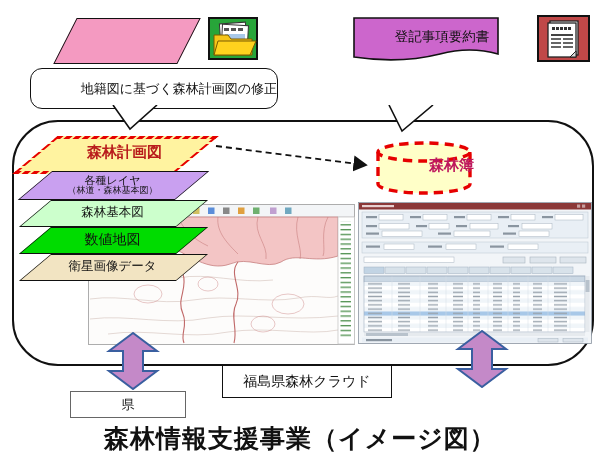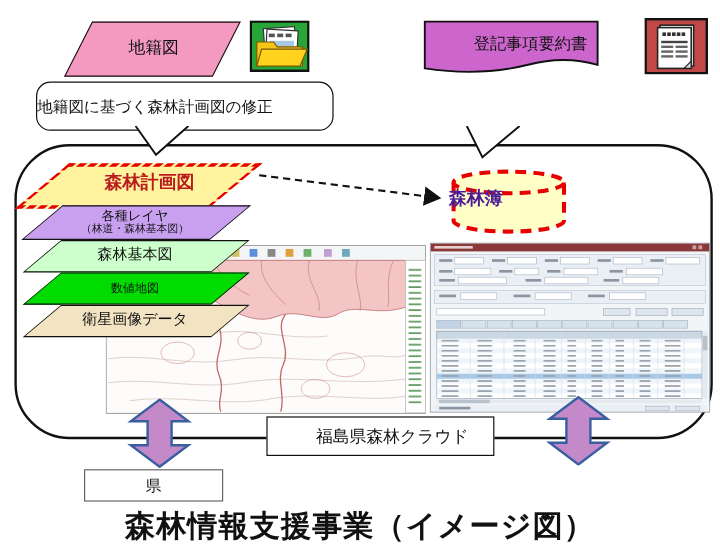--- a/index.html
+++ b/index.html
@@ -10,68 +10,67 @@
   .abs{position:absolute;}
   
   .cadastral-shape{left:65px;top:18px;width:122px;height:44px;background:#F49AC1;
     border:1.6px solid #111;transform:skewX(-27deg);}
   .cadastral-label{left:53px;top:18px;width:150px;height:44px;display:flex;align-items:center;
     justify-content:center;font-size:14px;}
   .registry-label{left:358px;top:20px;width:168px;height:34px;display:flex;align-items:center;
     justify-content:center;font-size:13.5px;}
   
   .bubble{background:#fff;border:1.6px solid #111;border-radius:12px;display:flex;
-    align-items:center;justify-content:flex-start;font-size:13px;z-index:4;}
+    align-items:center;justify-content:flex-end;font-size:13px;z-index:4;}
   .bubble-left{left:30px;top:68px;width:246px;height:39px;}
   .bubble-right{left:314px;top:68px;width:272px;height:39px;}
   .tail{z-index:5;}
   
   .cloud-box{left:12px;top:120px;width:578px;height:242px;border:2px solid #111;
     border-radius:46px;background:#fff;z-index:0;}
   
   .layer{left:35px;width:155px;transform:skewX(-50deg);z-index:2;border:1.4px solid #111;}
   .layer-label{left:35px;width:155px;z-index:3;display:flex;flex-direction:column;
     align-items:center;justify-content:center;text-align:center;pointer-events:none;}
   .l1{top:136px;height:32px;background:#FFF3A0;border:3px dashed #E60000;}
   .l1t{top:136px;height:32px;font-size:15px;font-weight:bold;color:#b91c1c;padding-left:12px;}
   .l2{top:171px;height:27px;background:#C9A0F0;}
   .l2t{top:171px;height:27px;font-size:11px;line-height:1.1;}
   .l2t .sub{font-size:9px;}
   .l3{top:200px;height:25px;background:#CCFFCC;}
   .l3t{top:200px;height:25px;font-size:12.5px;}
   .l4{top:227px;height:25px;background:#00DC00;}
-  .l4t{top:227px;height:25px;font-size:10px;}
+  .l4t{top:227px;height:25px;font-size:14px;}
   .l5{top:254px;height:25px;background:#F2E4C2;}
   .l5t{top:254px;height:25px;font-size:12.5px;}
   
-  .db-label{left:374px;top:156px;width:100px;text-align:left;font-size:15px;
-    font-weight:bold;color:#4c1d95;z-index:3;}
+  .db-label{left:374px;top:156px;width:100px;text-align:right;font-size:15px;
+    font-weight:bold;color:#be185d;z-index:3;}
   
   .map-shot{left:88px;top:204px;width:267px;height:141px;z-index:1;}
   .table-shot{left:358px;top:202px;width:234px;height:142px;z-index:1;}
   
-  .cloud-label{left:222px;top:347px;width:168px;height:31px;background:#fff;
+  .cloud-label{left:222px;top:365px;width:168px;height:31px;background:#fff;
     border:1.7px solid #111;display:flex;align-items:center;justify-content:center;
-    font-size:14px;z-index:4;padding-left:20px;}
+    font-size:14px;z-index:4;}
   
   .actor{background:#fff;display:flex;align-items:center;justify-content:center;z-index:4;}
   .actor-pref{left:70px;top:391px;width:114px;height:25px;border:1.3px solid #666;font-size:13px;}
   .actor-muni{left:426px;top:389px;width:114px;height:30px;border:1.4px solid #333;font-size:14px;}
   
   .main-title{left:0;top:422px;width:600px;text-align:center;font-size:25px;
     font-weight:bold;letter-spacing:1px;}
   .z3{z-index:3;} .z4{z-index:4;}
 </style>
 </head>
 <body>
 
 <div id="stage">
 
   <div class="abs cadastral-shape"></div>
-  <div class="abs cadastral-label">地籍図</div>
 
   <svg class="abs" style="left:208px;top:17px;" width="50" height="43" viewBox="0 0 50 43">
     <rect x="1" y="1" width="48" height="41" fill="#27A539" stroke="#111" stroke-width="2"></rect>
     <rect x="12" y="6" width="26" height="18" fill="#FFF" stroke="#333" stroke-width="1" transform="rotate(-4 25 15)"></rect>
     <rect x="14" y="8" width="26" height="18" fill="#FFF" stroke="#333" stroke-width="1" transform="rotate(3 27 17)"></rect>
     <rect x="16" y="11" width="5" height="3" fill="#555"></rect>
       <rect x="23" y="11" width="5" height="3" fill="#555"></rect>
     <rect x="30" y="11" width="5" height="3" fill="#555"></rect>
     <rect x="17" y="17" width="20" height="5" fill="#A8C8E8"></rect>
     <path d="M6,18 L20,18 L23,22 L44,22 L44,38 L6,38 Z" fill="#F5C518" stroke="#7A5A00" stroke-width="1"></path>

